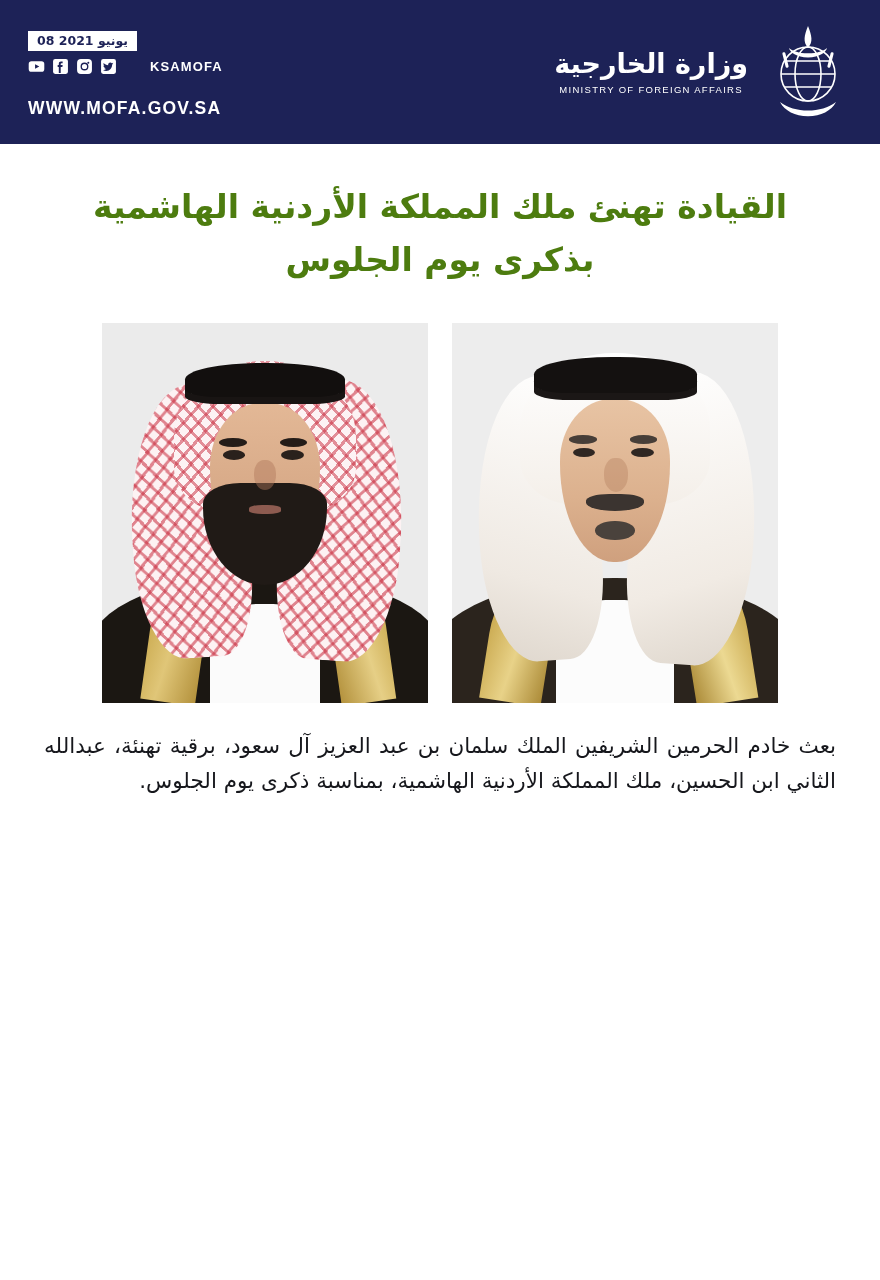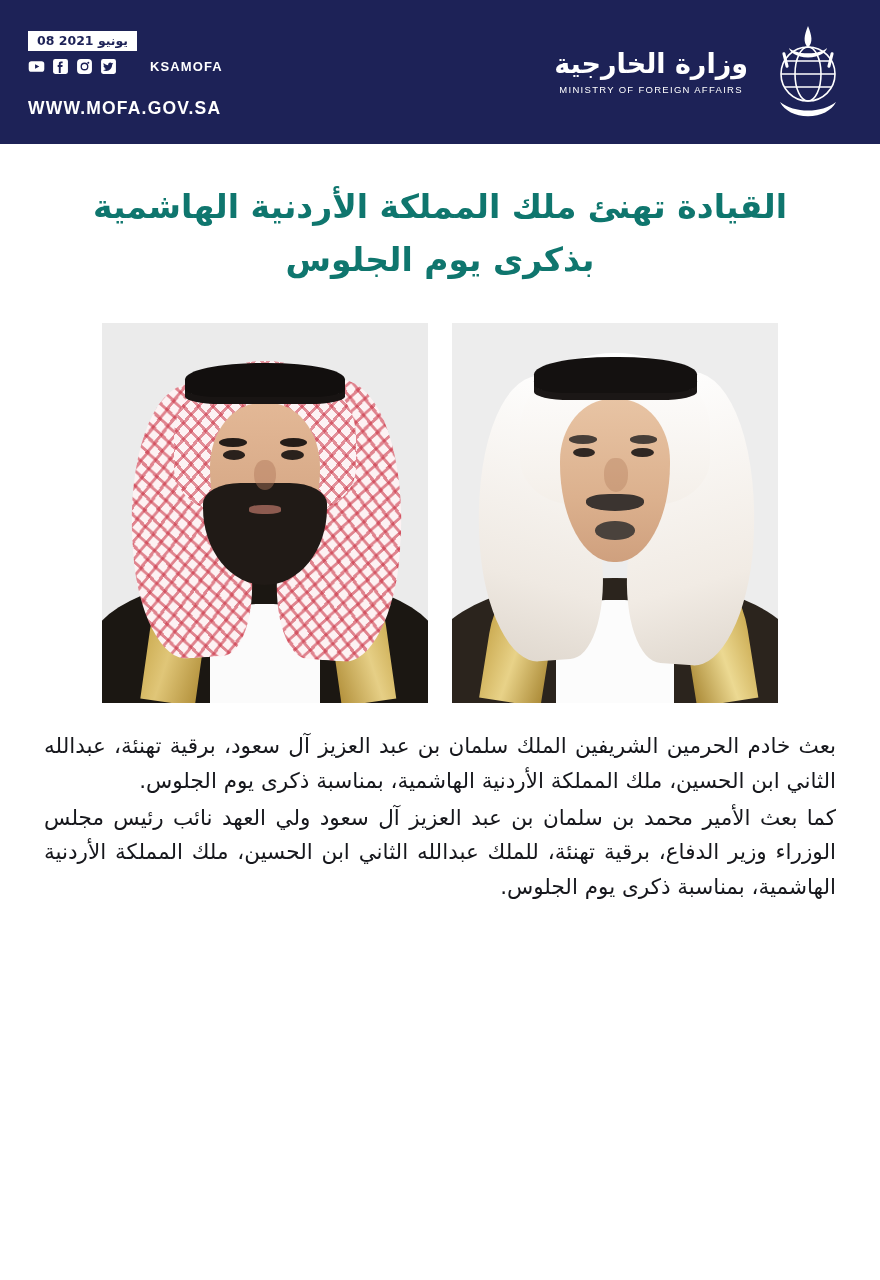--- a/index.html
+++ b/index.html
@@ -113,21 +113,21 @@
     width: 88px;
     height: 96px;
     position: relative;
   }
   .emblem svg { display: block; }
 
   
   .title {
     margin: 36px 52px 0 52px;
     text-align: center;
-    color: #0f766e;
+    color: #4d7c0f;
     font-size: 33px;
     font-weight: bold;
     line-height: 1.62;
     direction: rtl;
     font-family: "DejaVu Sans", sans-serif;
   }
 
   
   .photos {
     display: flex;
@@ -436,16 +436,15 @@
         <div class="k-nose"></div>
         <div class="k-mous"></div>
         <div class="k-chin"></div>
         <div class="k-igal"></div>
       </div>
     </div>
   </div>
 
   <div class="body-text">
     <p>بعث خادم الحرمين الشريفين الملك سلمان بن عبد العزيز آل سعود، برقية تهنئة، عبدالله الثاني ابن الحسين، ملك المملكة الأردنية الهاشمية، بمناسبة ذكرى يوم الجلوس.</p>
-    <p>كما بعث الأمير محمد بن سلمان بن عبد العزيز آل سعود ولي العهد نائب رئيس مجلس الوزراء وزير الدفاع، برقية تهنئة، للملك عبدالله الثاني ابن الحسين، ملك المملكة الأردنية الهاشمية، بمناسبة ذكرى يوم الجلوس.</p>
   </div>
 
 </div>
 
 </body></html>

